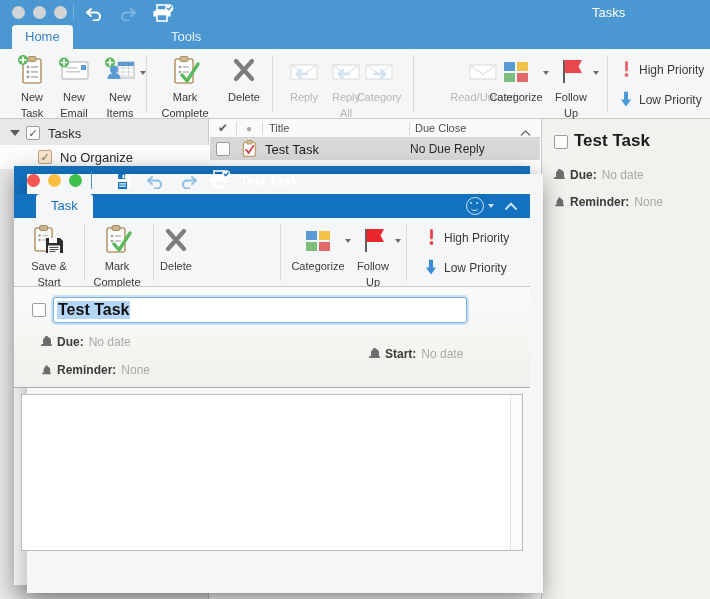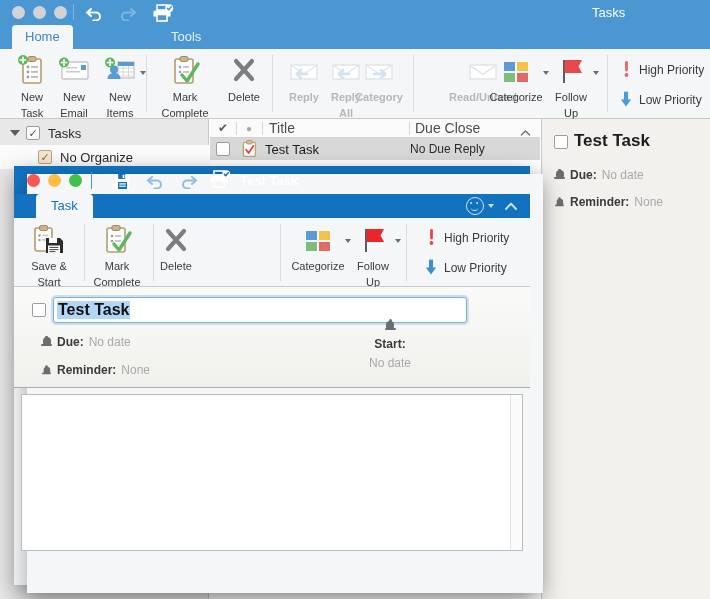--- a/index.html
+++ b/index.html
@@ -55,21 +55,21 @@
   .ribbon {
     position:absolute; left:0; top:49px; width:710px; height:70px;
     background:#f4f6f7; border-bottom:1px solid #c7c9cb;
   }
   .rb-sep { position:absolute; top:6px; width:1px; height:57px; background:#d9dbdd; }
   .rb-item {
     position:absolute; top:4px; width:56px; text-align:center; cursor:default;
   }
   .rb-ico { height:34px; display:flex; align-items:flex-end; justify-content:center; }
   .rb-lbl { font-size:11px; color:#3b3b3b; line-height:12px; margin-top:4px; }
-  .rb-lbl.dim { color:#b5b7b9;font-weight:bold; }
+  .rb-lbl.dim { color:#b5b7b9; }
   .rb-caret {
     position:absolute; width:0;height:0;
     border-left:3.5px solid transparent; border-right:3.5px solid transparent;
     border-top:4px solid #6b6d6f;
   }
   .rb-prio {
     position:absolute; display:flex; align-items:center; gap:7px; cursor:default;
   }
   .rb-prio span { font-size:12px; color:#3b3b3b; white-space:nowrap; }
 
@@ -100,21 +100,21 @@
   
   .listpane {
     position:absolute; left:210px; top:119px; width:330px; height:480px;
     background:#ffffff;
   }
   .listhdr {
     position:absolute; left:0; top:0; width:330px; height:19px;
     background:#fafafa; border-bottom:1px solid #cfd1d3;
     display:flex; align-items:center;
   }
-  .lh-cell { font-size:14px; color:#4a4c4e; position:relative; height:19px; line-height:19px; }
+  .lh-cell { font-size:11px; color:#4a4c4e; position:relative; height:19px; line-height:19px; }
   .lh-div { position:absolute; top:3px; width:1px; height:13px; background:#d5d7d9; }
   .listrow {
     position:absolute; left:0; top:19px; width:330px; height:22px;
     background:#d8d8d8; display:flex; align-items:center;
   }
   .lr-title { font-size:13px; color:#1c1c1c; }
   .lr-due { font-size:12px; color:#2b2b2b; position:absolute; left:200px; }
 
   .listbody {
     position:absolute; left:0; top:41px; width:330px; height:439px; background:#fff;
@@ -690,21 +690,21 @@
       <div class="c-meta" style="left:27px; top:48px;">
         <span class="bell">
             <u></u>
             <i></i>
             <b></b>
           </span>
         <span class="c-mk">Due:</span>
         <span class="c-mv">No date</span>
       </div>
 
-      <div class="c-meta" style="left:355px; top:32px;flex-direction:column;">
+      <div class="c-meta" style="left:355px; top:60px;">
         <span class="bell">
             <u></u>
             <i></i>
             <b></b>
           </span>
         <span class="c-mk">Start:</span>
         <span class="c-mv">No date</span>
       </div>
 
       <div class="c-meta" style="left:27px; top:76px;">

